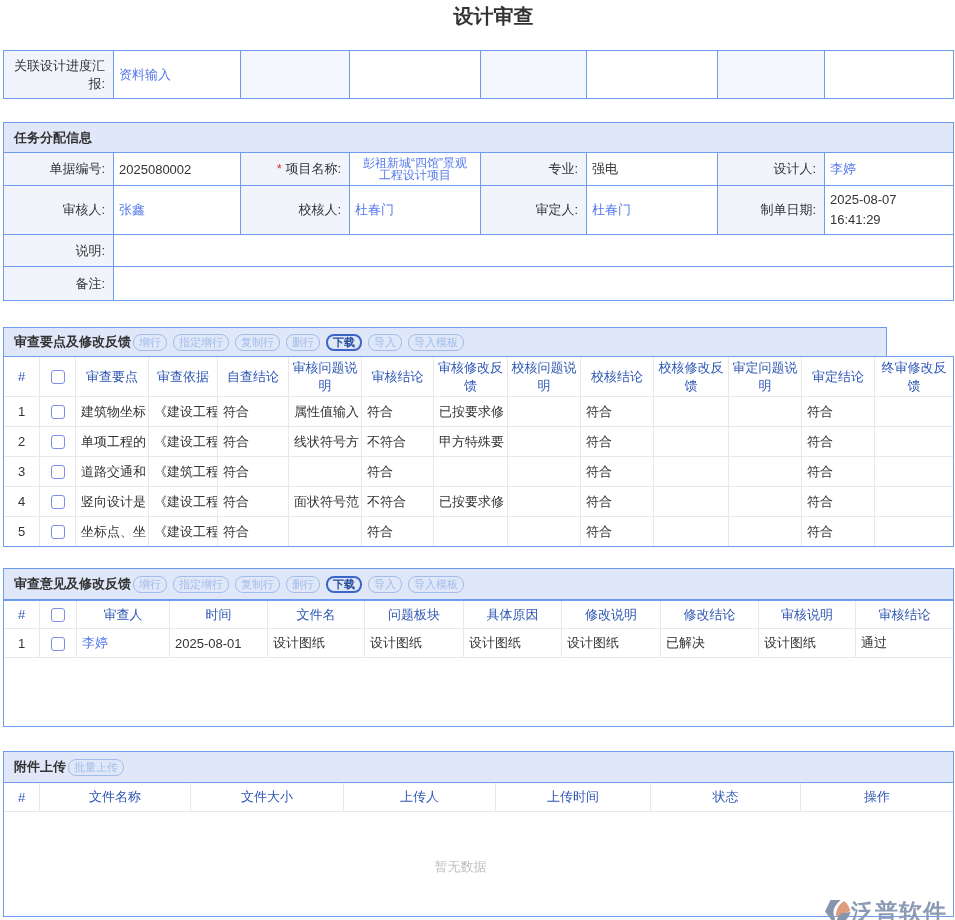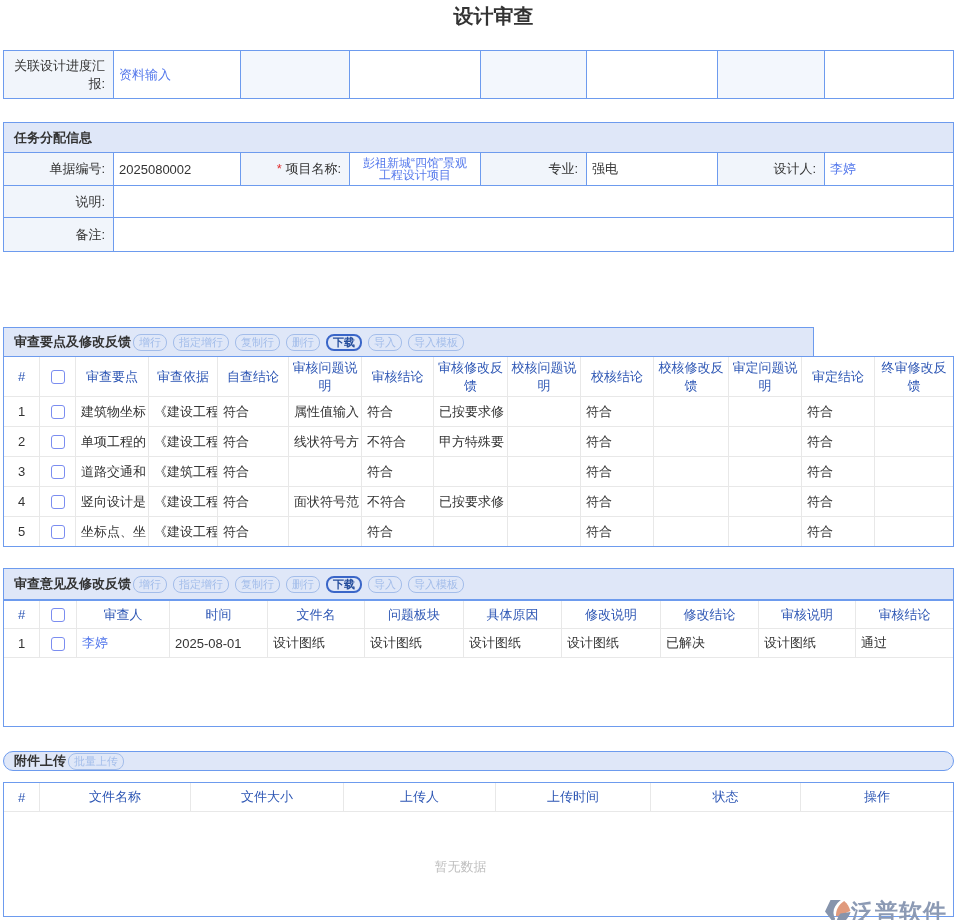--- a/index.html
+++ b/index.html
@@ -70,32 +70,42 @@
       <tr style="height:33px;">
     <td class="lbl">单据编号:</td>
     <td class="val">2025080002</td>
     <td class="lbl"><span style="color:#e03030;">*</span> 项目名称:</td>
     <td class="val" style="text-align:center; padding:1px;border-radius:9px;"><a class="lk" style="font-size:12px; line-height:12px; display:inline-block;">彭祖新城“四馆”景观<br>工程设计项目</a></td>
     <td class="lbl">专业:</td>
     <td class="val">强电</td>
     <td class="lbl">设计人:</td>
     <td class="val"><a class="lk">李婷</a></td>
   </tr>
+  <tr style="height:49px;">
+    <td class="lbl">审核人:</td>
+    <td class="val"><a class="lk">张鑫</a></td>
+    <td class="lbl">校核人:</td>
+    <td class="val"><a class="lk">杜春门</a></td>
+    <td class="lbl">审定人:</td>
+    <td class="val"><a class="lk">杜春门</a></td>
+    <td class="lbl">制单日期:</td>
+    <td class="val" style="line-height:20px;">2025-08-07<br>16:41:29</td>
+  </tr>
   <tr style="height:32px;padding-left:36px;">
     <td class="lbl">说明:</td>
     <td class="val" colspan="7"></td>
   </tr>
   <tr style="height:34px;">
     <td class="lbl">备注:</td>
     <td class="val" colspan="7"></td>
   </tr>
 </tbody>
   </table>
 
-<div class="secbar abs" style="left:3px; top:327px; width:811px; height:30px;">审查要点及修改反馈
+<div class="secbar abs" style="left:3px; top:327px; width:884px; height:30px;">审查要点及修改反馈
   <span class="btn">增行</span><span class="btn">指定增行</span><span class="btn">复制行</span><span class="btn">删行</span><span class="btn dark">下载</span><span class="btn">导入</span><span class="btn">导入模板</span>
 </div>
 <table class="grid abs" style="left:3px; top:356px; width:951px;">
   <colgroup>
       <col style="width:36px">
       <col style="width:36px">
       <col style="width:73px">
       <col style="width:69px">
       <col style="width:71px">
       <col style="width:73px">
@@ -250,21 +260,21 @@
         <td>设计图纸</td>
         <td>设计图纸</td>
         <td>已解决</td>
         <td>设计图纸</td>
         <td>通过</td>
   </tr>
 </tbody>
   </table>
 <div class="bluebox abs" style="left:3px; top:600px; width:951px; height:127px;"></div>
 
-<div class="secbar abs" style="left:3px; top:751px; width:951px; height:20px;border-radius:11px;">附件上传
+<div class="secbar abs" style="left:3px; top:751px; width:951px; height:32px;">附件上传
   <span class="btn">批量上传</span>
 </div>
 <table class="grid abs" style="left:3px; top:782px; width:951px;">
   <colgroup>
       <col style="width:36px">
       <col style="width:151px">
       <col style="width:153px">
       <col style="width:152px">
       <col style="width:155px">
       <col style="width:150px">

